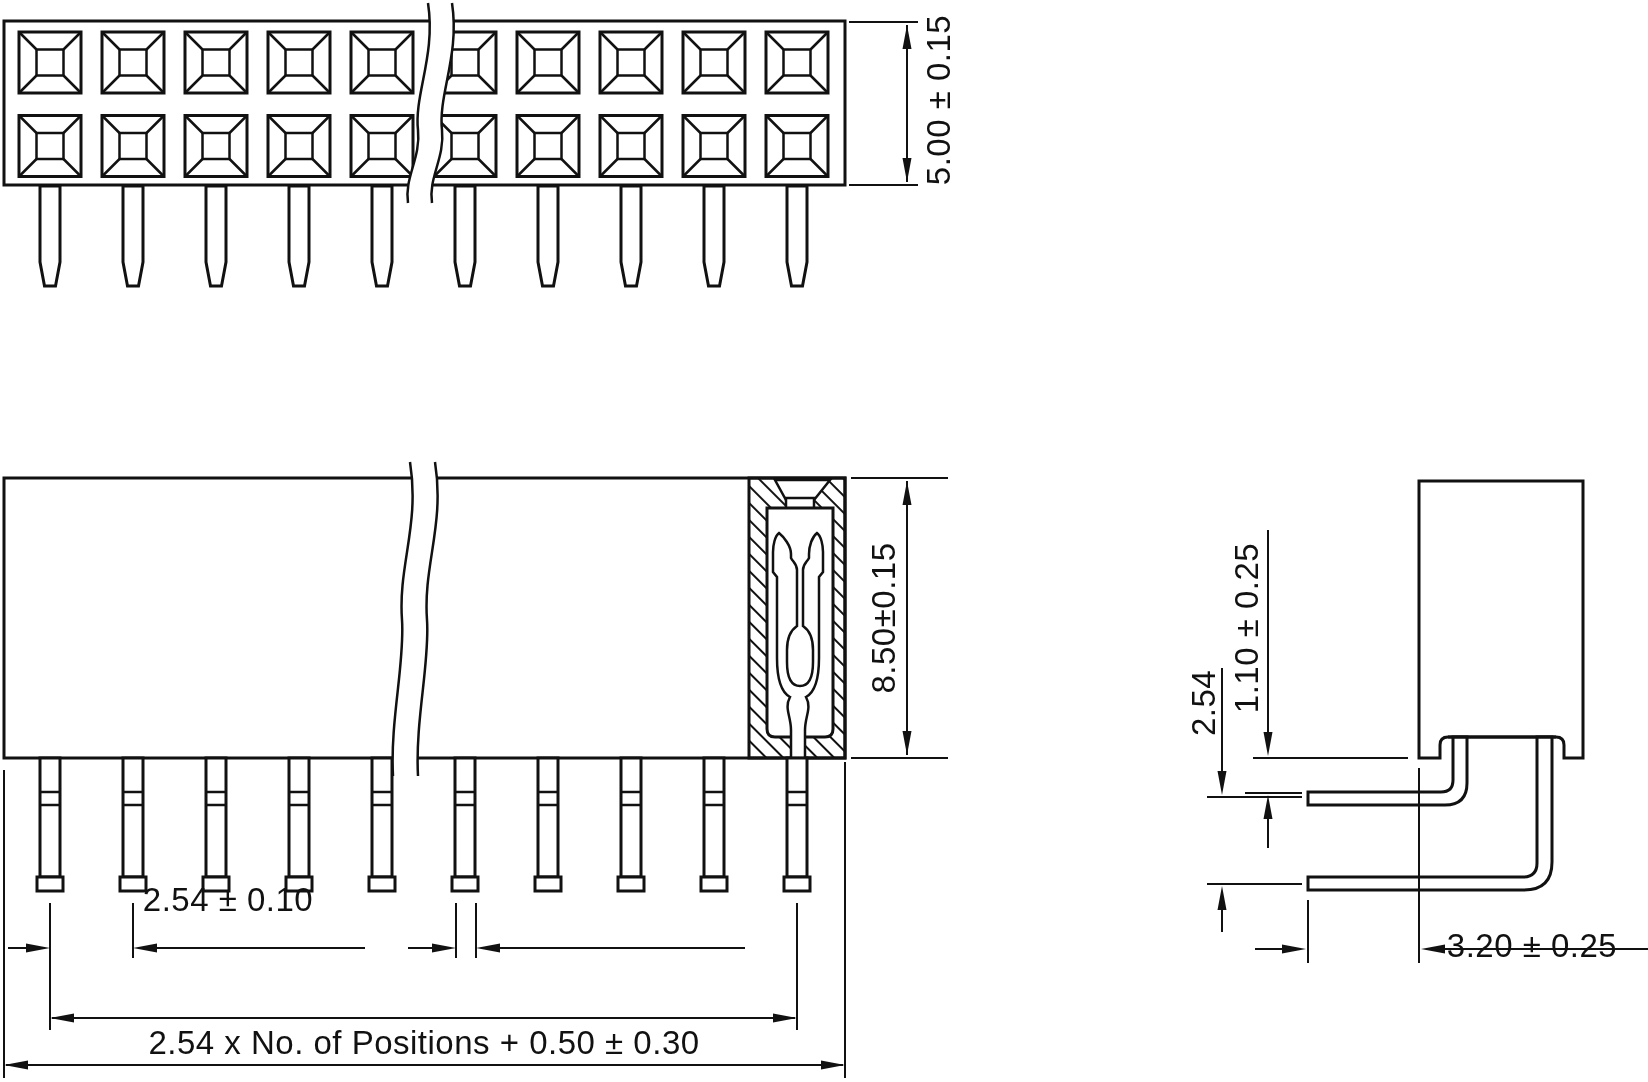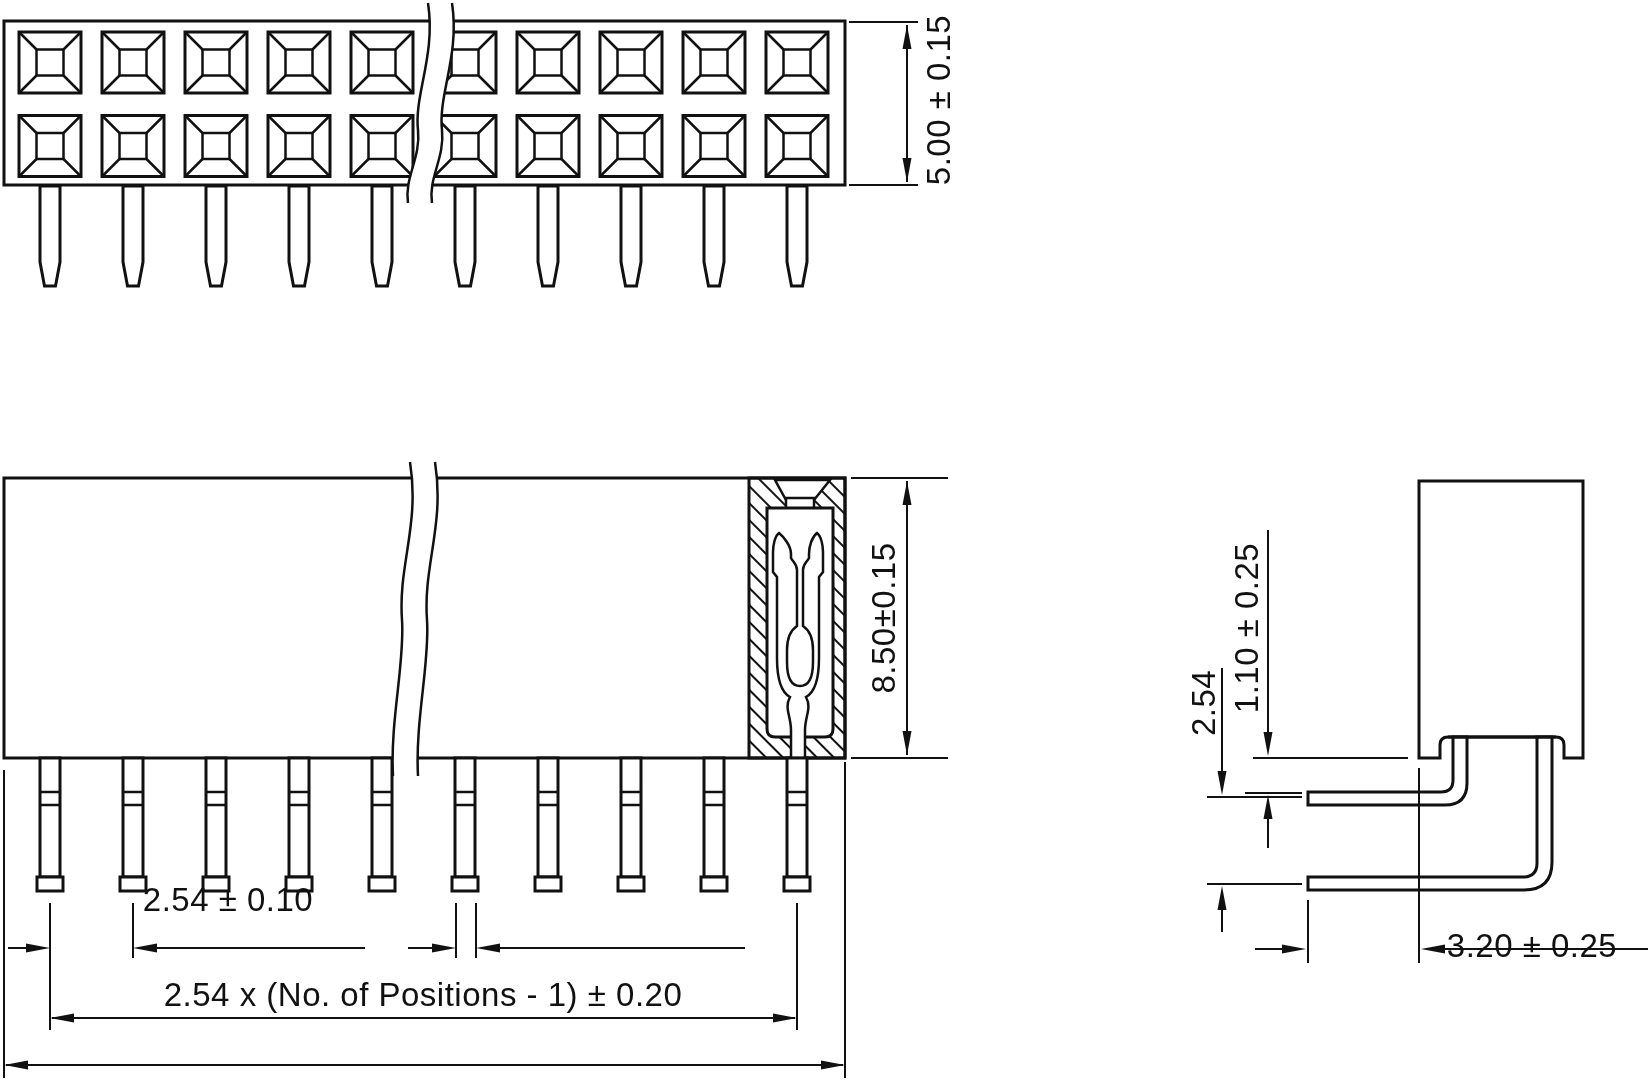--- a/index.html
+++ b/index.html
@@ -216,18 +216,18 @@
       <polygon points="1306,949 1282,944.5 1282,953.5" stroke="none"></polygon>
       <line x1="1445" y1="949" x2="1648" y2="949"></line>
       <polygon points="1421,949 1445,944.5 1445,953.5" stroke="none"></polygon>
     </g>
   </g>
 </svg>
 
 <div class="lbl v" style="left:939px;top:100px;">5.00 ± 0.15</div>
 <div class="lbl v" style="left:884px;top:618px;">8.50±0.15</div>
 <div class="lbl" style="left:228px;top:900px;">2.54 ± 0.10</div>
-<div class="lbl" style="left:423px;top:995px;">2.54 x (No. of Positions - 1) ± 0.20</div>
+<div class="lbl" style="left:424px;top:1043px;">2.54 x No. of Positions + 0.50 ± 0.30</div>
 <div class="lbl v" style="left:1204px;top:703px;">2.54</div>
 <div class="lbl v" style="left:1247px;top:628px;">1.10 ± 0.25</div>
 <div class="lbl" style="left:1532px;top:901px;margin-top:45px;">3.20 ± 0.25</div>
 
 </div>
 
 </body></html>

